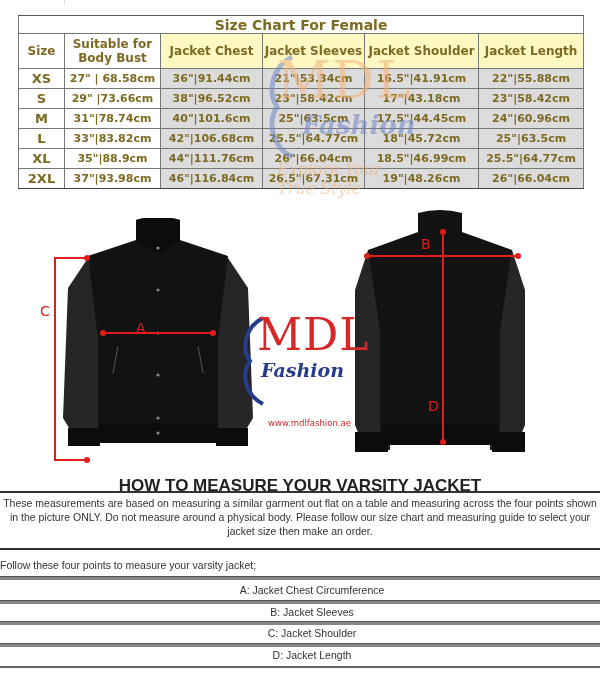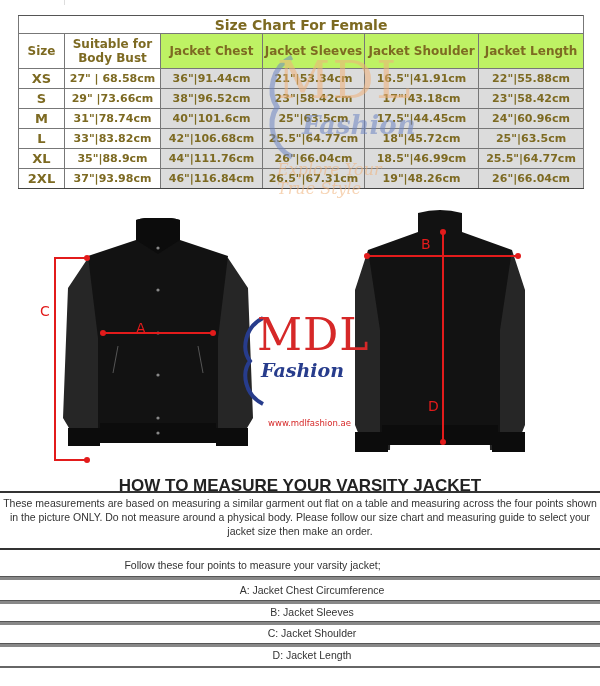--- a/index.html
+++ b/index.html
@@ -6,21 +6,21 @@
   body { width:600px; height:686px; position:relative; overflow:hidden; font-family:"DejaVu Sans", sans-serif; }
 
   
   .chart { position:absolute; left:18px; top:15px; width:565px; border-collapse:collapse; table-layout:fixed; }
   .chart td { border:1px solid #777; text-align:center; color:#7d6a22; font-weight:bold; padding:0; font-size:11px; white-space:nowrap; }
   .chart .title-row td { height:17px; font-size:14px; background:#fff; border-top:1.5px solid #555; }
   .chart .ready-row td.ready { background:#c1c5ee; font-size:14px; height:17px; }
   .chart .ready-row td.blank { background:#fff; border-left-color:#ddd; border-right-color:#ddd; }
   .chart .head-row td { height:34px; font-size:12px; line-height:14px; }
   .chart .head-row td.white { background:#fff; }
-  .chart .head-row td.grey { background:#bef264; }
+  .chart .head-row td.grey { background:#fef9c3; }
   .chart .data td { height:19px; }
   .chart .data td.sz { font-size:13px; background:#fff;margin-top:48px; }
   .chart .data td.bust { background:#fff; }
   .chart .data td.grey { background:#dcdcdc; }
   .chart tr.last td { border-bottom:1.5px solid #444; }
   .grid-faint { position:absolute; left:64px; top:0; width:1px; height:5px; background:#ddd; }
 
   
   .wm { position:absolute; left:262px; top:42px; width:160px; height:150px; pointer-events:none; opacity:.55; }
   .wm .mdl { position:absolute; left:15px; top:8px; font-family:"DejaVu Serif", serif; font-size:52px; color:#f0b27a; letter-spacing:2px; }
@@ -40,21 +40,21 @@
   .logo .mdl { position:absolute; left:22px; top:-4px; font-family:"DejaVu Serif", serif; font-size:44px; color:#d62828; letter-spacing:1px; }
   .logo .fash { position:absolute; left:26px; top:46px; font-family:"DejaVu Serif", serif; font-style:italic; font-weight:bold; font-size:19px; color:#273c8c; }
   .logo .url { position:absolute; left:33px; top:77px; font-size:8.5px; color:#d62828; font-family:"DejaVu Sans", sans-serif;margin-top:28px; }
 
   
   .howto { position:absolute; left:0; top:476px; width:600px; text-align:center; font-family:"Liberation Sans", sans-serif; font-weight:bold; font-size:17px; color:#222; }
   .rule { position:absolute; left:0; width:600px; background:#333; }
   .rule.thick { height:2px; }
   .rule.grey { height:3px; background:#888; border-top:1px solid #555; }
   .para { position:absolute; left:0; top:496px; width:600px; text-align:center; font-family:"Liberation Sans", sans-serif; font-size:10.5px; line-height:14px; color:#333; }
-  .follow { position:absolute; left:0; top:559px; width:475px; text-align:center; font-family:"Liberation Sans", sans-serif; font-size:10.5px; color:#333;padding-left:15px; }
+  .follow { position:absolute; left:0; top:559px; width:475px; text-align:left; font-family:"Liberation Sans", sans-serif; font-size:10.5px; color:#333; }
   .point { position:absolute; left:12px; width:600px; text-align:center; font-family:"Liberation Sans", sans-serif; font-size:10.5px; color:#333; }
 </style>
 </head>
 <body>
 
 <div class="grid-faint"></div>
 <table class="chart">
   <colgroup>
     <col style="width:46px">
       <col style="width:96px">

